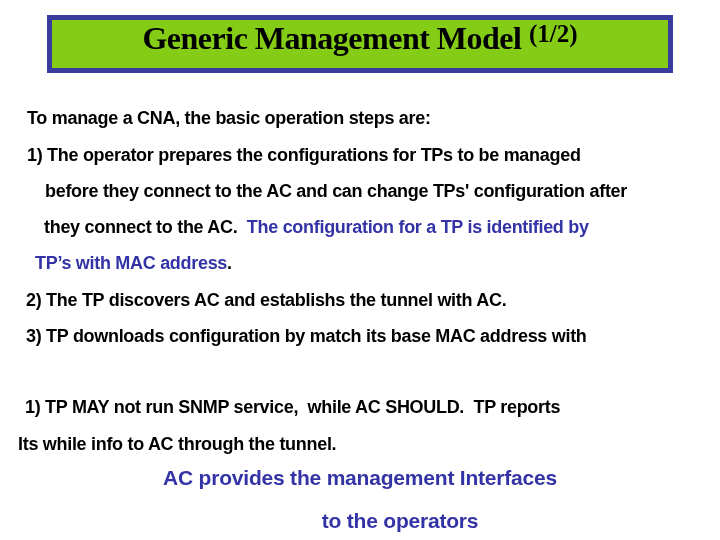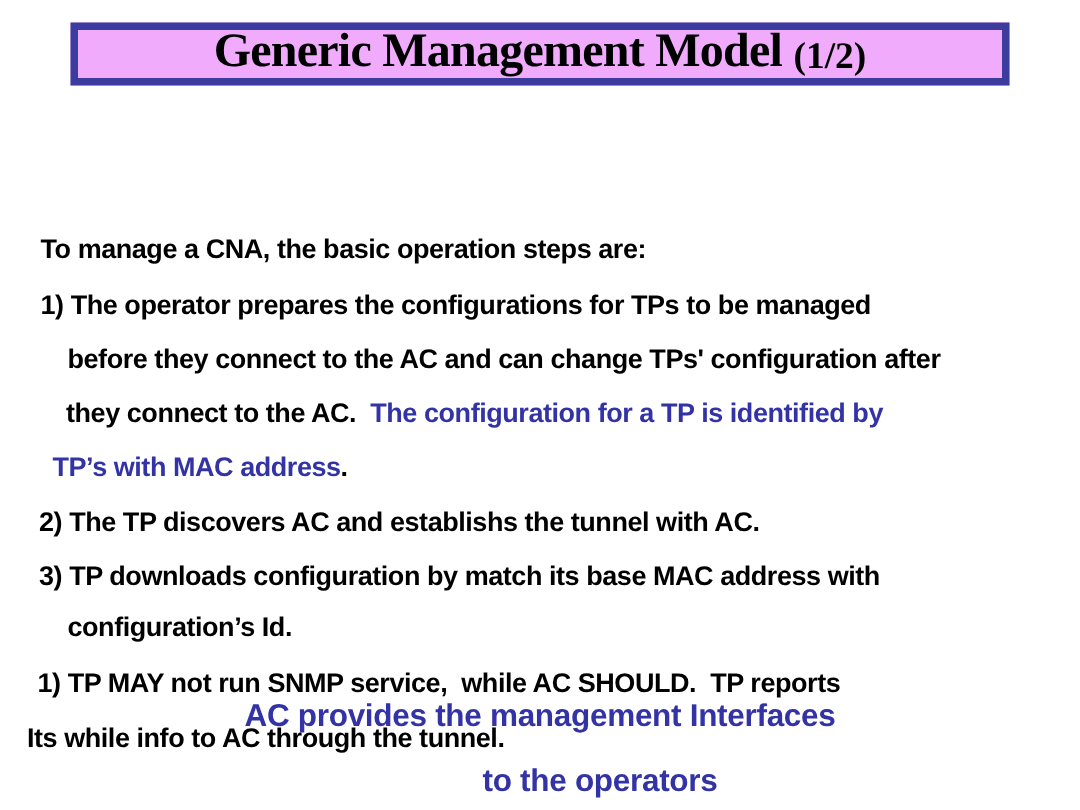--- a/index.html
+++ b/index.html
@@ -10,26 +10,26 @@
     background: var(--bg, #ffffff);
     font-family: "Liberation Sans", sans-serif;
     font-weight: bold;
     overflow: hidden;
   }
   .title-box {
     position: absolute;
     left: 47px;
     top: 15px;
     width: 626px;
-    height: 42px;
+    height: 58px;
     box-sizing: border-box;
     border: 5px solid var(--border-blue, #3c3c9e);
-    background: #f0abfc;
+    background: #84cc16;
     display: flex;
-    align-items: flex-end;
+    align-items: flex-start;
     justify-content: center;
     white-space: pre;
   }
   .title-main {
     font-family: "Liberation Serif", serif;
     font-size: 32px;
     font-weight: bold;
     color: #000000;
     letter-spacing: -0.5px;
   }
@@ -39,21 +39,20 @@
     font-weight: bold;
     color: #000000;
   }
   .bline {
     position: absolute;
     white-space: pre;
     font-size: 18px;
     line-height: 23px;
     letter-spacing: -0.3px;
     color: var(--ink, #000000);
-    margin-top: 48px;
   }
   .blue { color: var(--blue, #3333a6); }
   .footer-line {
     position: absolute;
     left: 0;
     width: 720px;
     text-align: center;
     white-space: pre;
     font-size: 21px;
     line-height: 26px;
@@ -77,21 +76,20 @@
   <div class="bline" style="left:45px; top:180px;">before they connect to the AC and can change TPs' configuration after</div>
 
   <div class="bline" style="left:44px; top:216px;"><span>they connect to the AC.  </span><span class="blue">The configuration for a TP is identified by</span></div>
 
   <div class="bline" style="left:35px; top:252px;"><span class="blue">TP’s with MAC address</span><span>.</span></div>
 
   <div class="bline" style="left:26px; top:289px;">2) The TP discovers AC and establishs the tunnel with AC.</div>
 
   <div class="bline" style="left:26px; top:325px;">3) TP downloads configuration by match its base MAC address with</div>
 
-  <div class="bline" style="left:45px; top:359px;">configuration’s Id.</div>
 
   <div class="bline" style="left:25px; top:396px;">1) TP MAY not run SNMP service,  while AC SHOULD.  TP reports</div>
 
   <div class="bline" style="left:18px; top:433px;">Its while info to AC through the tunnel.</div>
 
   <div class="footer-line" style="top:465px;">AC provides the management Interfaces</div>
 
   <div class="footer-line" style="top:508px;padding-left:40px;">to the operators</div>
 
 </div>

